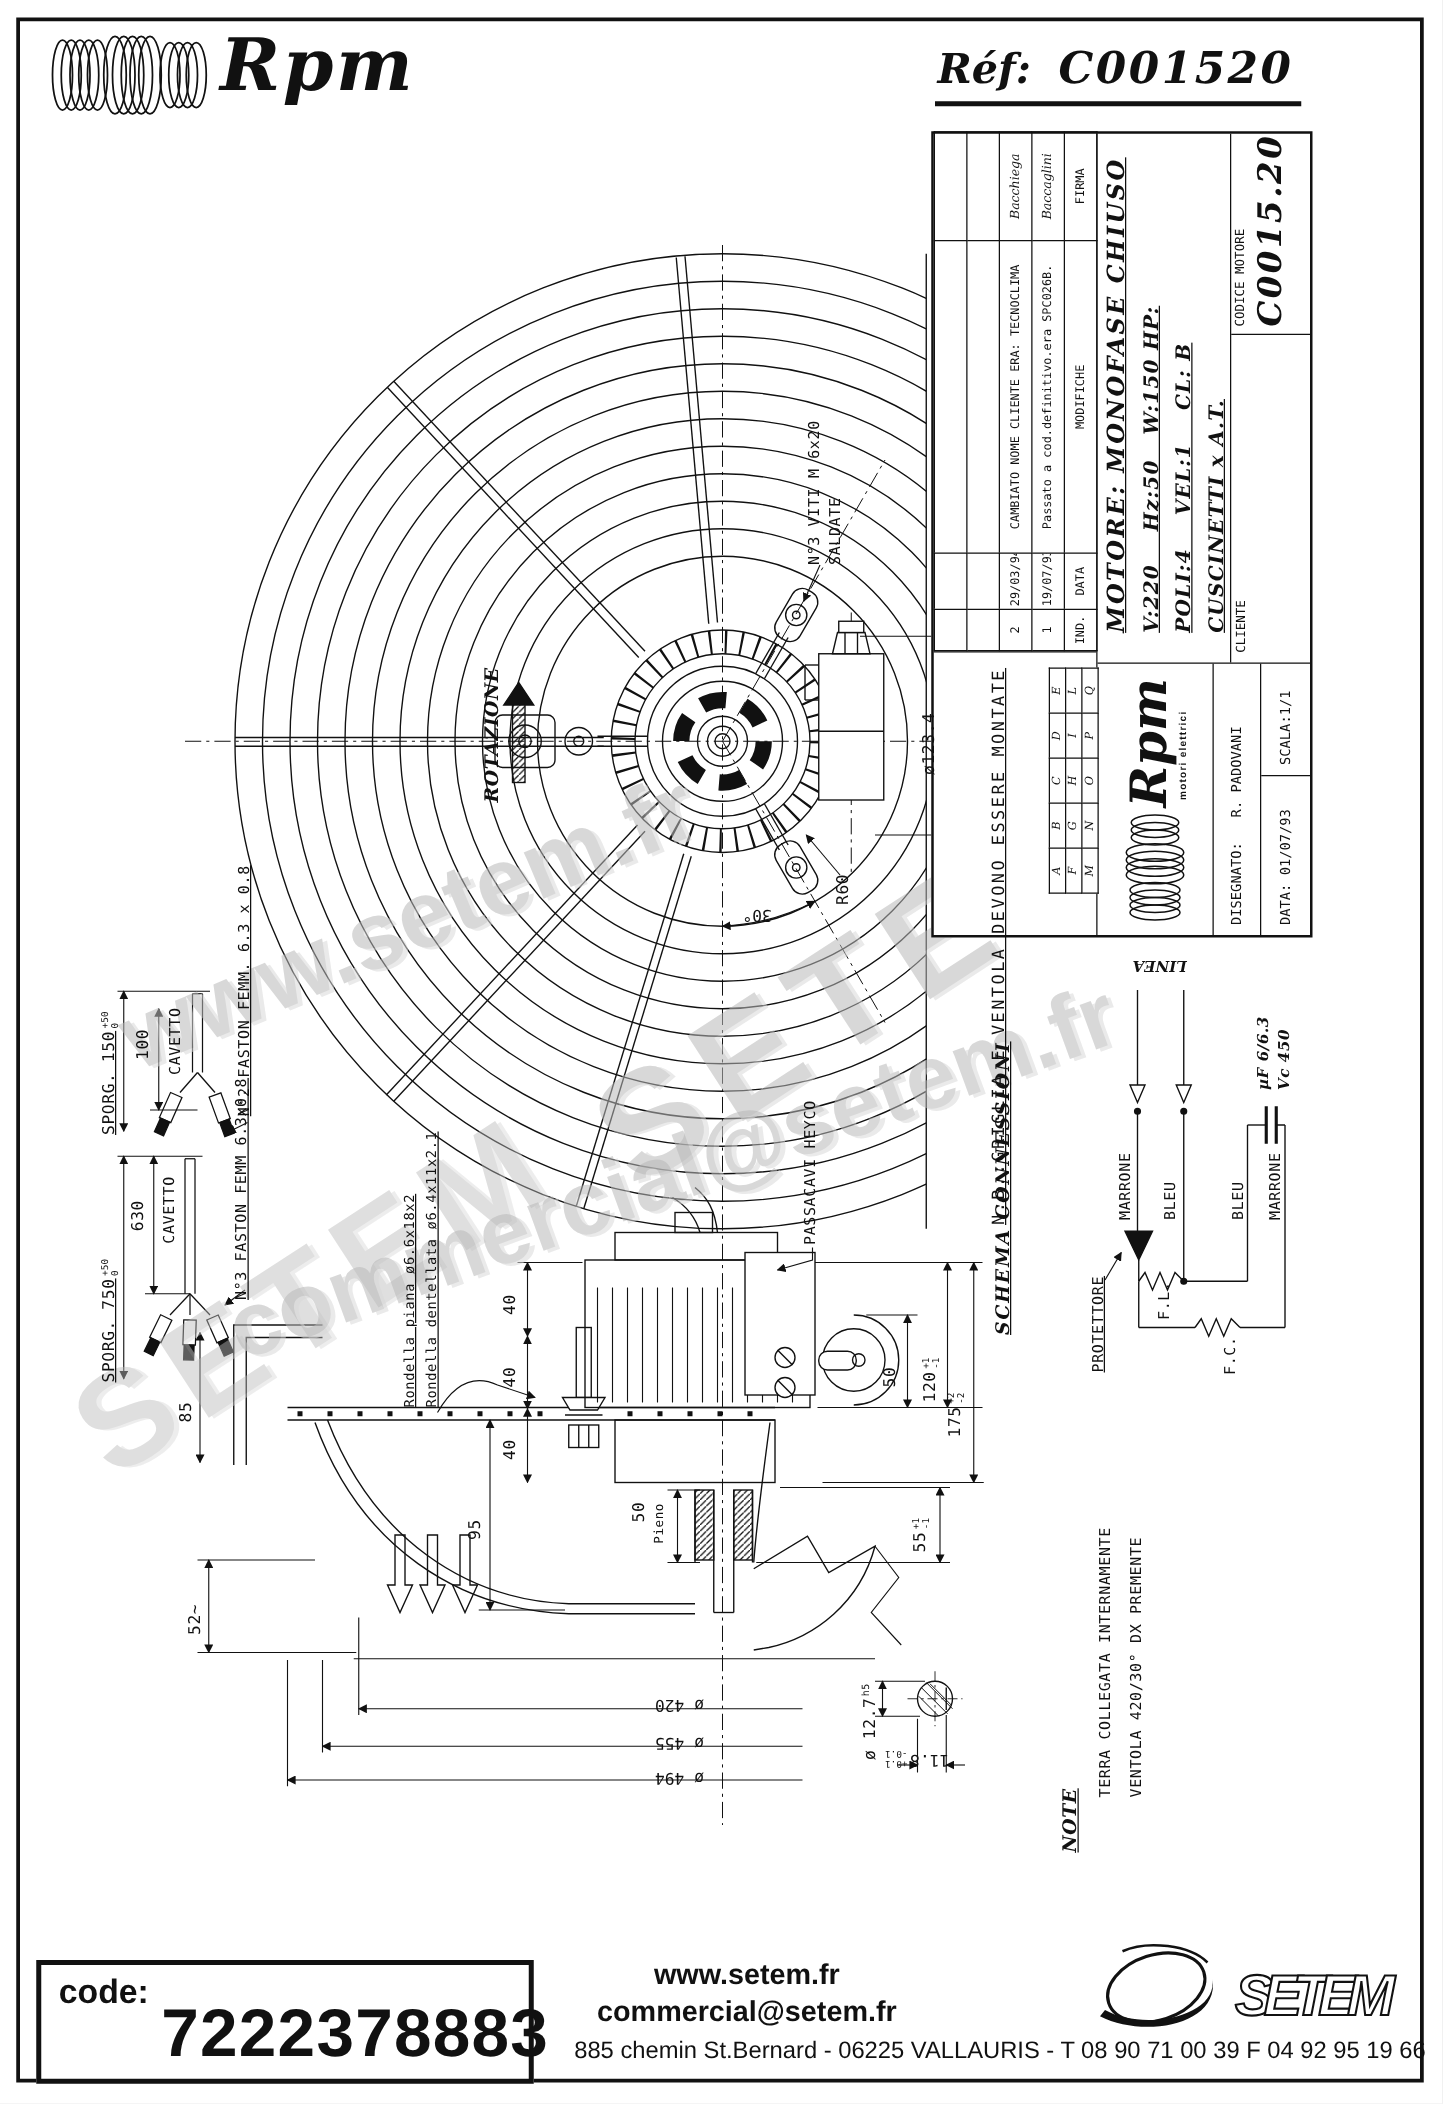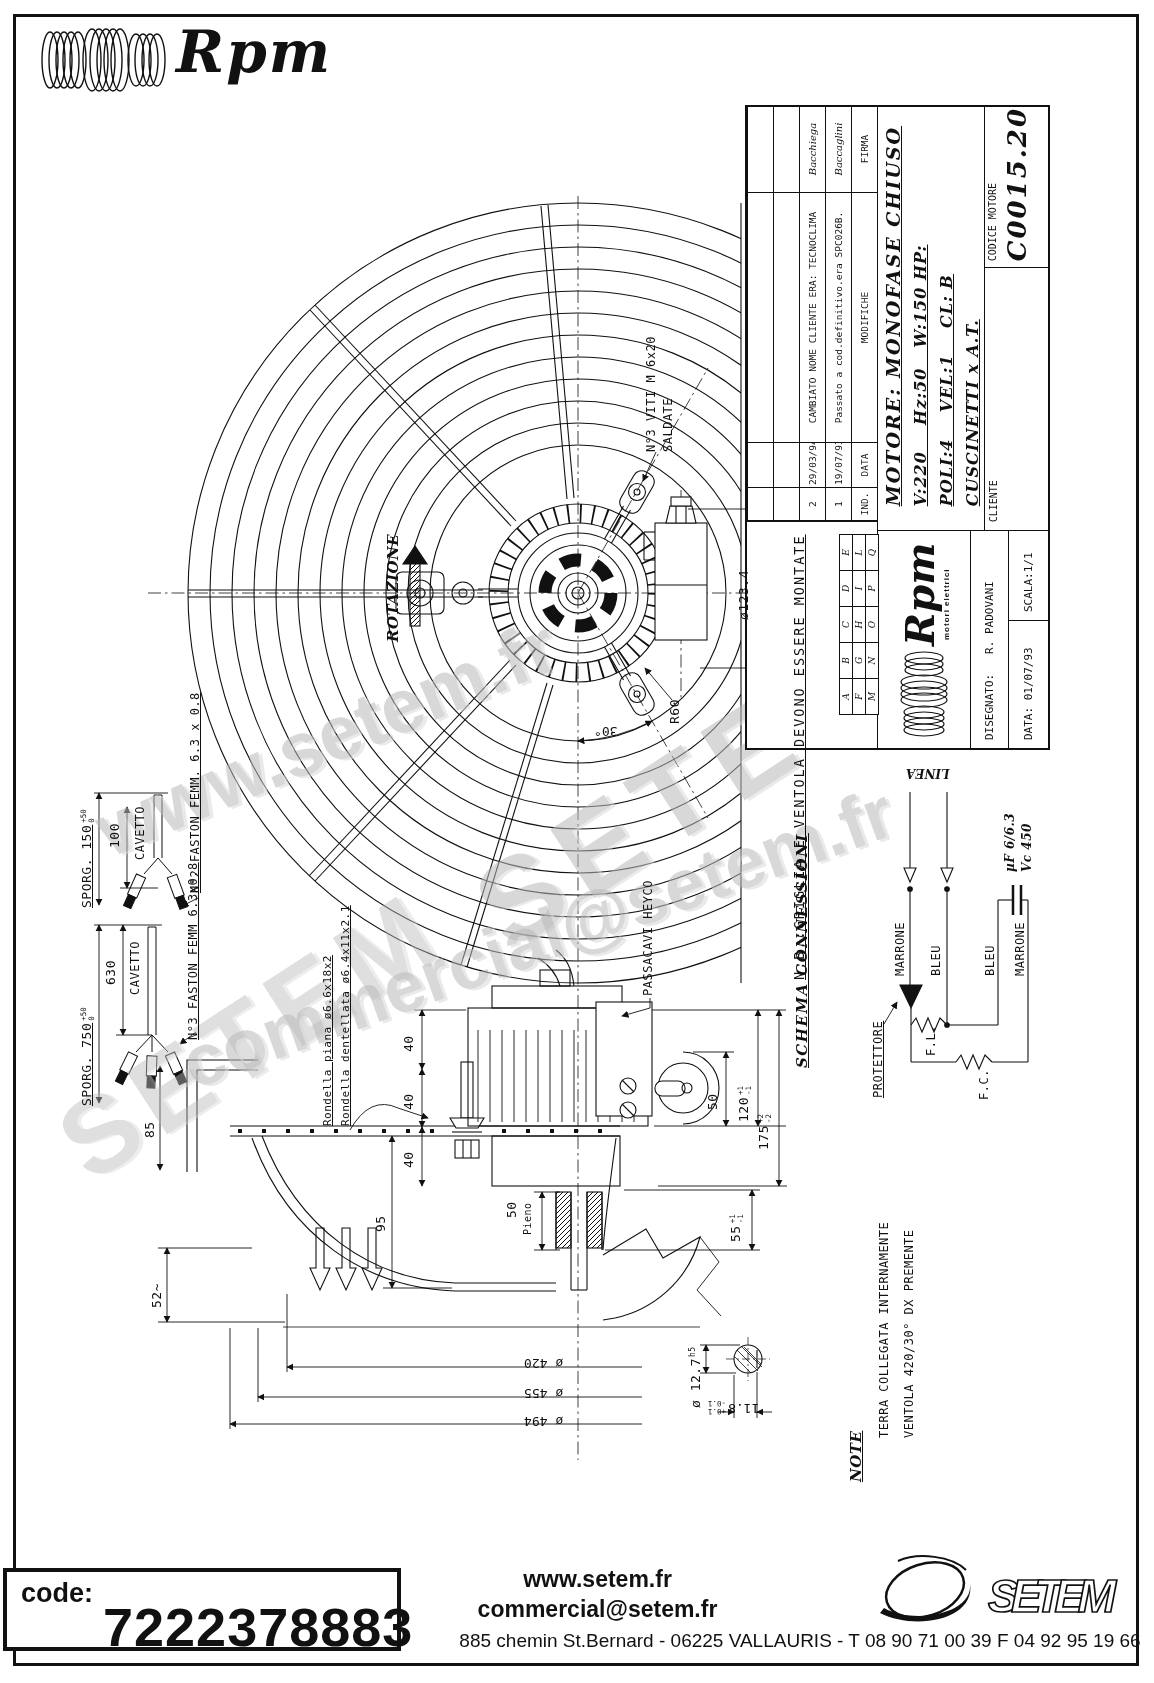--- a/index.html
+++ b/index.html
@@ -65,21 +65,21 @@
   .sp2{font-size:16px;letter-spacing:1px;margin-top:7px;}
   .tb-bstrip{flex:1;border-top:1.5px solid #111;display:flex;}
   .tb-cliente{width:263px;border-right:1.5px solid #111;padding:3px 0 0 8px;
       font:10px "DejaVu Sans Mono",monospace;}
   .tb-codice{flex:1;padding:2px 0 0 6px;position:relative;}
   .tb-codice .cl{font:10px "DejaVu Sans Mono",monospace;}
   .tb-codice .cv{font:bold italic 26px "DejaVu Serif",serif;letter-spacing:2px;margin-top:4px;}
   .rpm-s{position:absolute;left:102px;top:18px;font:bold italic 40px "DejaVu Serif",serif;}
   .rpm-sub{position:absolute;left:108px;top:64px;font:bold 8px "Liberation Sans",sans-serif;letter-spacing:1px;}
   
-  #codebox{position:absolute;left:3px;top:1568px;width:398px;height:83px;
+  #codebox{position:absolute;left:29px;top:1568px;width:398px;height:99px;
       border:4px solid #111;box-sizing:border-box;z-index:7;background:#fff;}
   #codebox .kl{position:absolute;left:14px;top:6px;font:bold 27px "Liberation Sans",sans-serif;}
   #codebox .kv{position:absolute;left:96px;top:24px;font:bold 54px "Liberation Sans",sans-serif;letter-spacing:1px;}
   .fsite{position:absolute;left:460px;top:1566px;width:275px;text-align:center;
       font:bold 23px "Liberation Sans",sans-serif;z-index:7;}
   .femail{position:absolute;left:445px;top:1596px;width:305px;text-align:center;
       font:bold 23px "Liberation Sans",sans-serif;z-index:7;}
   .faddr{position:absolute;left:450px;top:1630px;width:700px;text-align:center;
       font:19px "Liberation Sans",sans-serif;z-index:7;}
 </style>
@@ -430,20 +430,24 @@
       </g>
     </g>
   </svg>
 
   <div class="wm" style="left:100px;top:790px;font-size:76px;transform:rotate(-23deg);">www.setem.fr</div>
   <div class="wm" style="left:488px;top:850px;font-size:118px;letter-spacing:14px;transform:rotate(-33deg);">SETEM</div>
   <div class="wm" style="left:70px;top:1090px;font-size:108px;letter-spacing:12px;transform:rotate(-33deg);opacity:.45;">SETEM</div>
   <div class="wm" style="left:185px;top:1025px;font-size:72px;transform:rotate(-20deg);">commercial@setem.fr</div>
 
   <div id="rpm-script">Rpm</div>
+  <div id="ref">
+    <span class="rl">Réf:</span>
+    <span class="rv">C001520</span>
+  </div>
 
   <div id="tbwrap">
     <div id="tb">
       <div class="tb-top">
         <div class="tb-topleft">
           <table class="lgrid">
             <tbody>
                 <tr>
                   <td>A</td>
                   <td>B</td>

